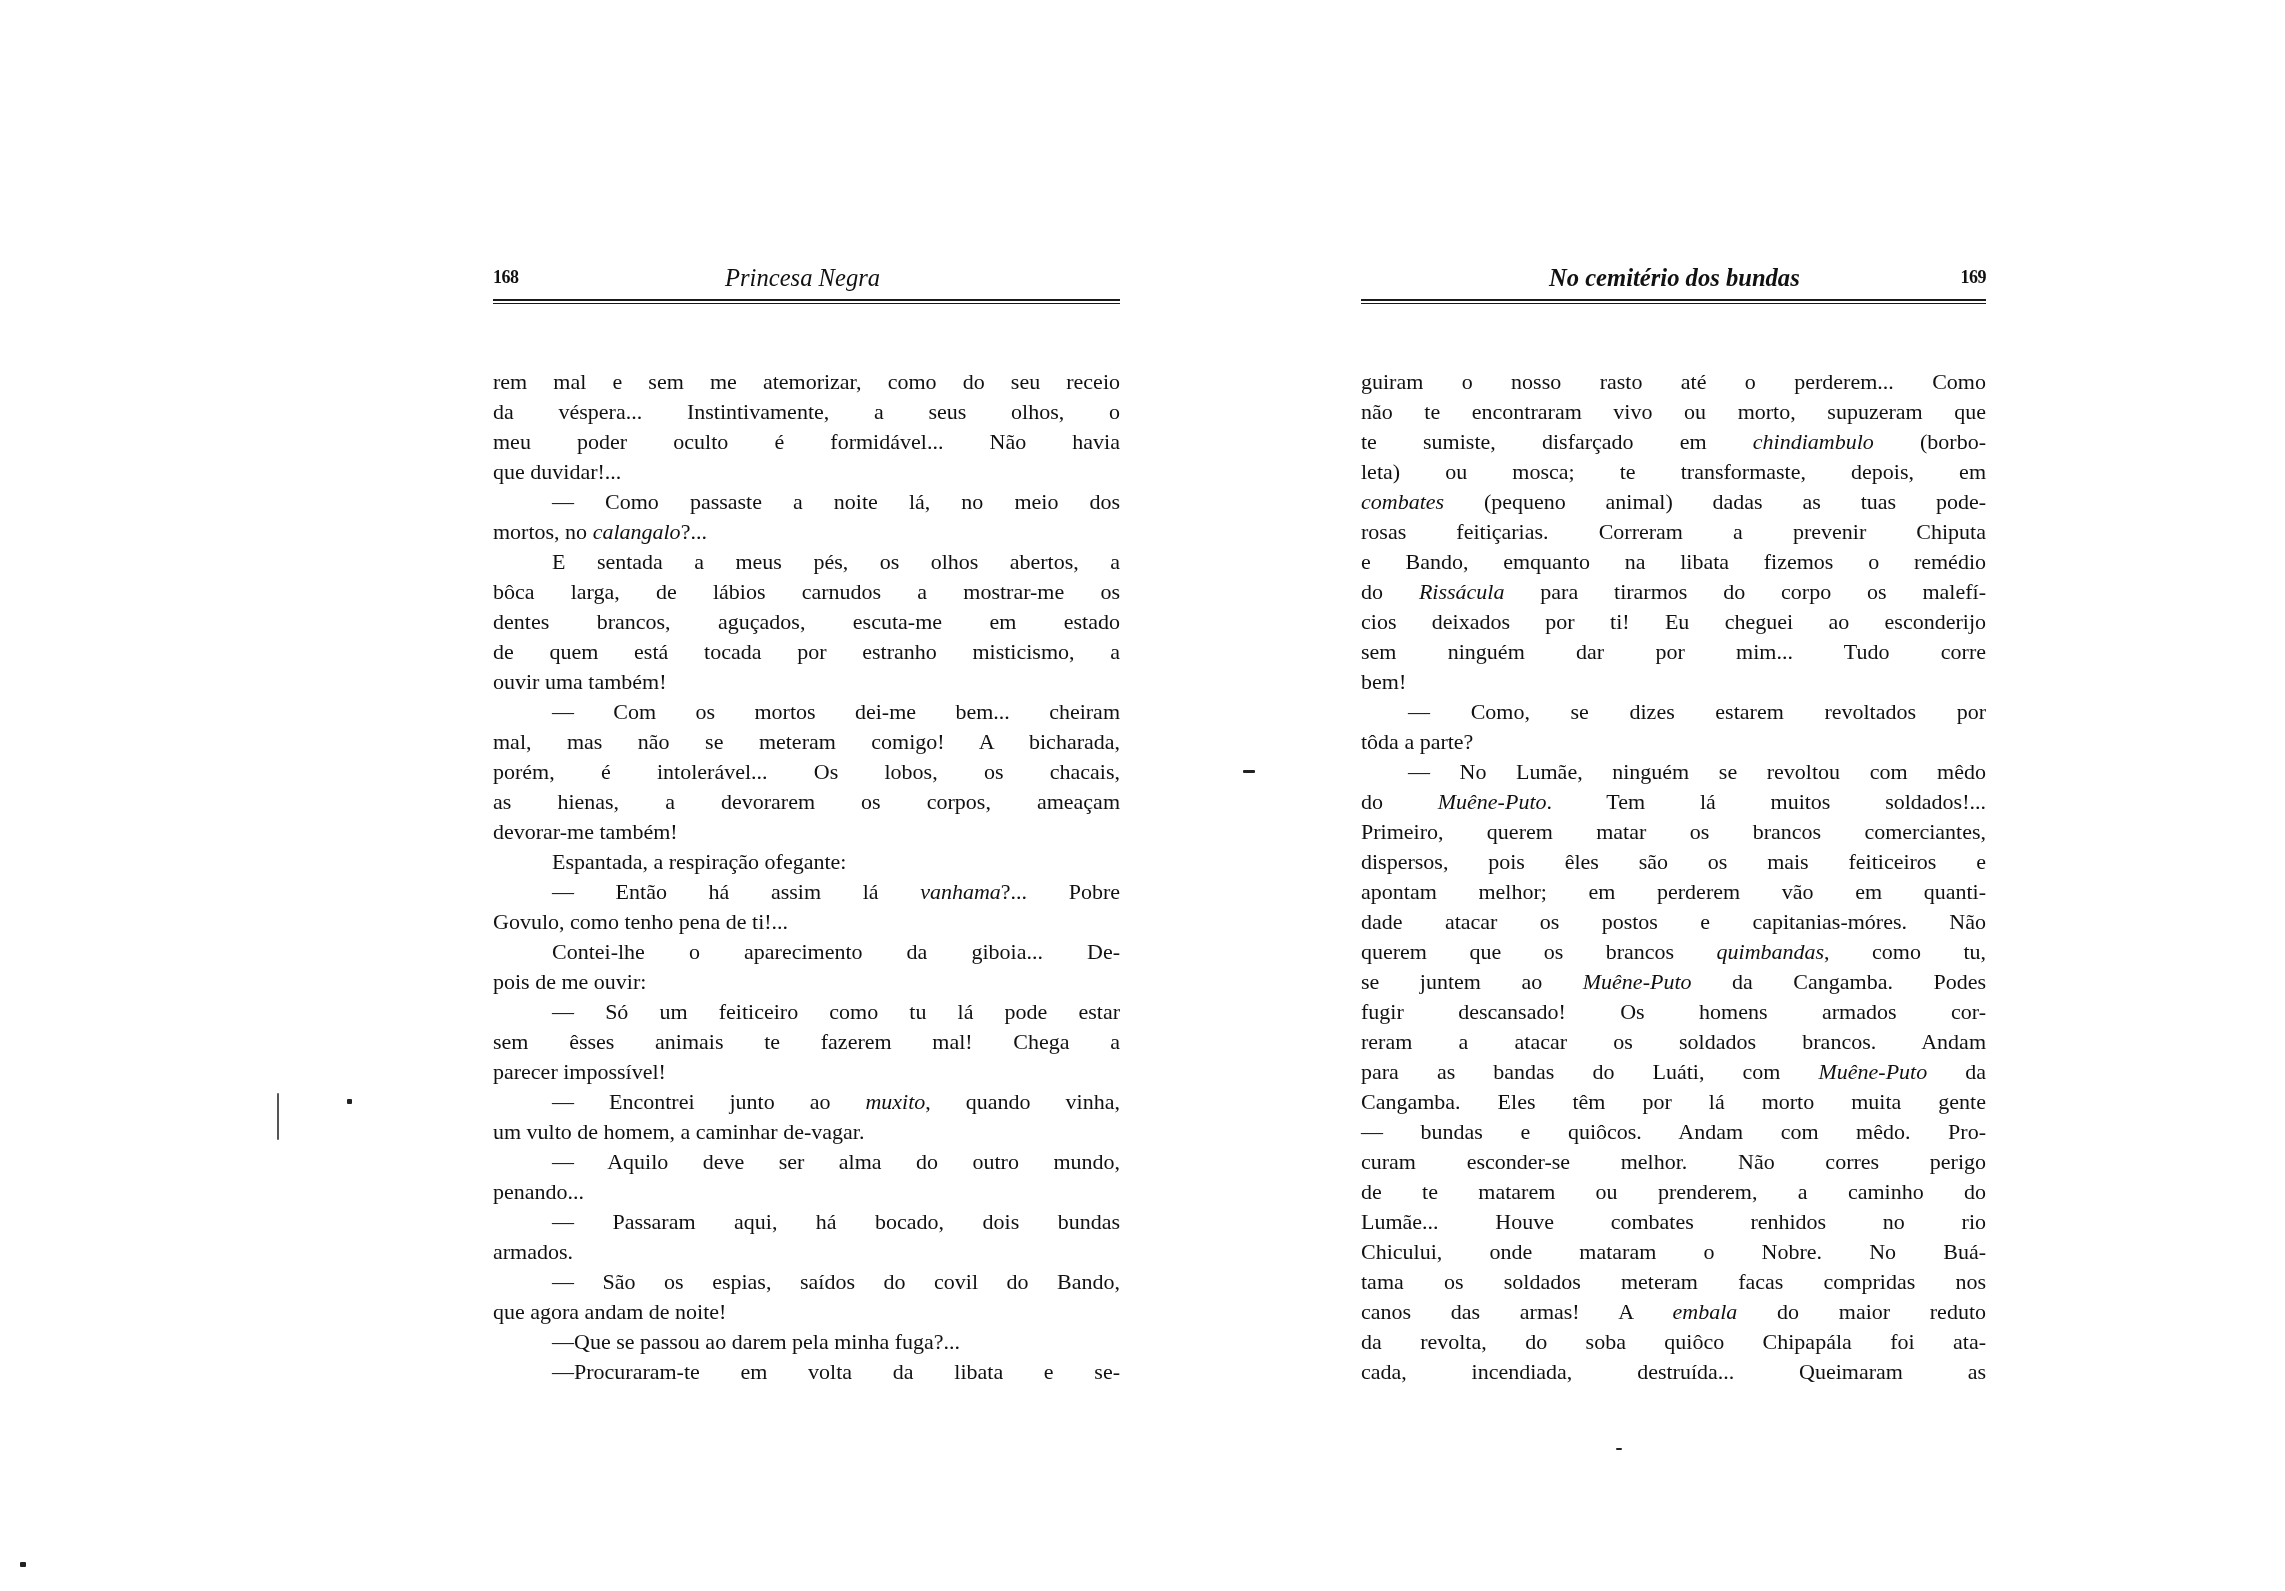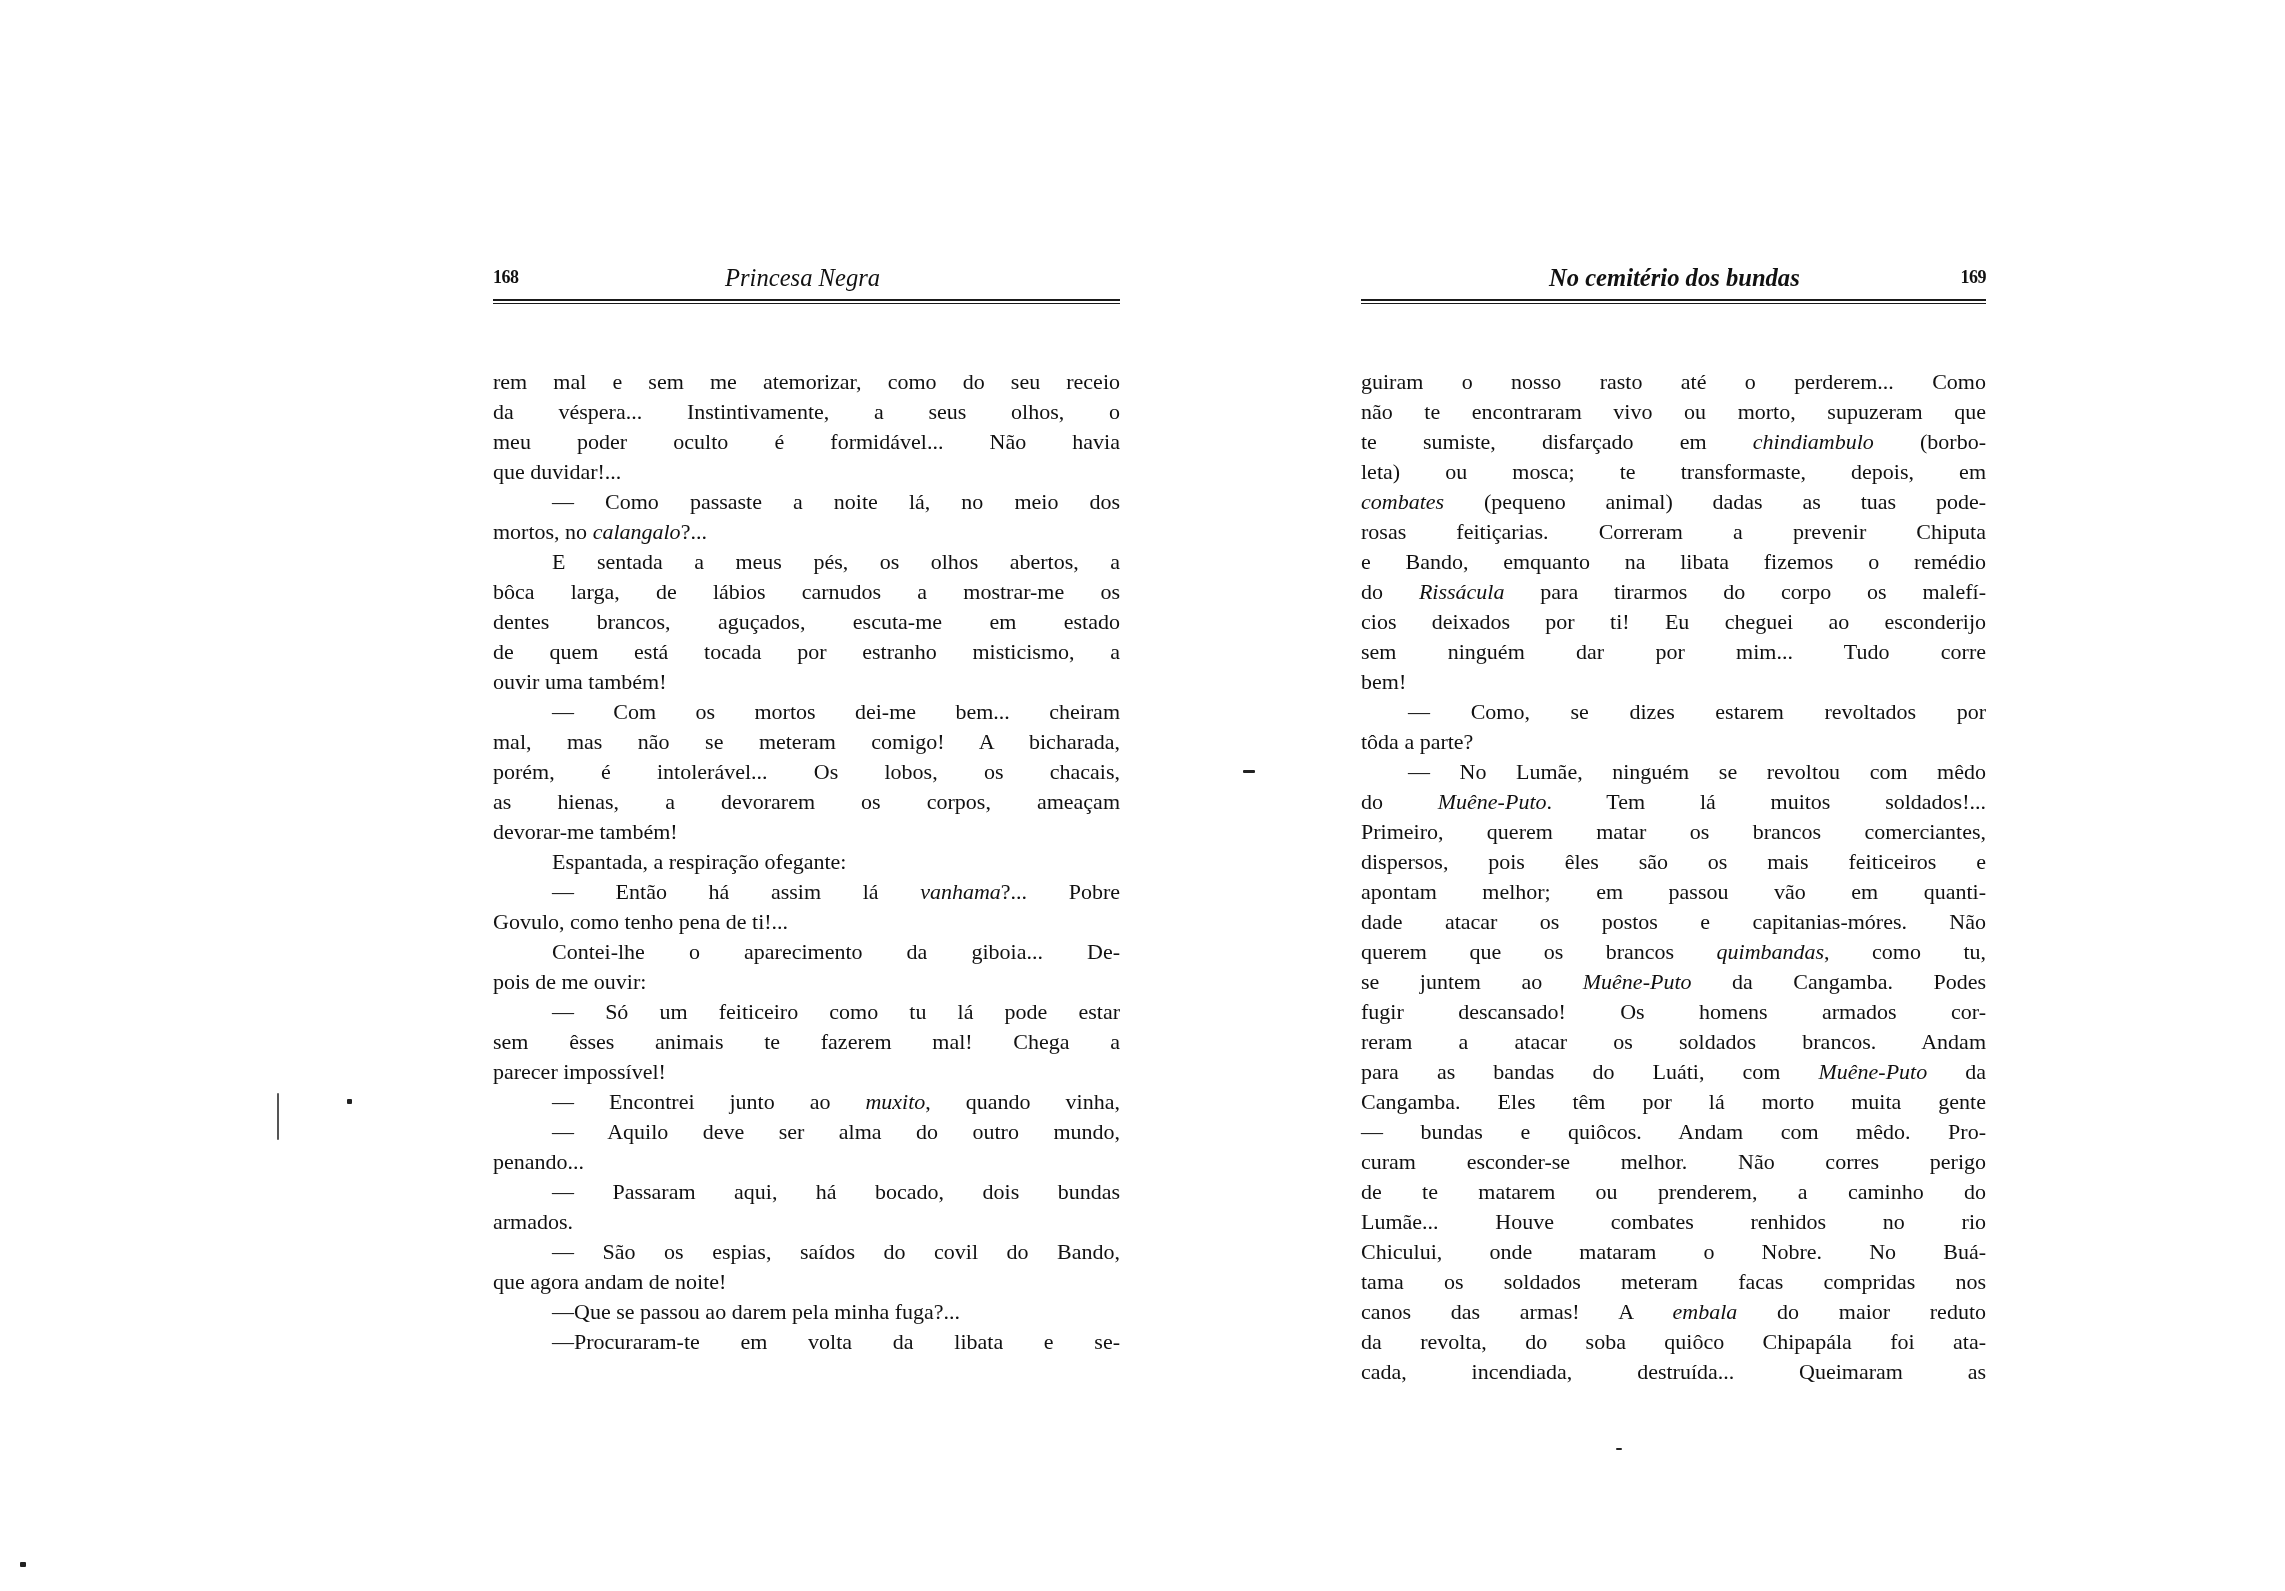--- a/index.html
+++ b/index.html
@@ -109,20 +109,21 @@
       <span class="ln last">devorar-me também!</span>
       <span class="ln indent last">Espantada, a respiração ofegante:</span>
       <span class="ln indent">— Então há assim lá <i>vanhama</i>?...  Pobre</span>
       <span class="ln last">Govulo, como tenho pena de ti!...</span>
       <span class="ln indent">Contei-lhe o aparecimento da giboia...  De-</span>
       <span class="ln last">pois de me ouvir:</span>
       <span class="ln indent">— Só um feiticeiro como tu lá pode estar</span>
       <span class="ln">sem êsses animais te fazerem mal!  Chega a</span>
       <span class="ln last">parecer impossível!</span>
       <span class="ln indent">— Encontrei junto ao <i>muxito</i>, quando vinha,</span>
+      <span class="ln last">um vulto de homem, a caminhar de-vagar.</span>
       <span class="ln indent">— Aquilo deve ser alma do outro mundo,</span>
       <span class="ln last">penando...</span>
       <span class="ln indent">— Passaram aqui, há bocado, dois bundas</span>
       <span class="ln last">armados.</span>
       <span class="ln indent">— São os espias, saídos do covil do Bando,</span>
       <span class="ln last">que agora andam de noite!</span>
       <span class="ln indent last">—Que se passou ao darem pela minha fuga?...</span>
       <span class="ln indent">—Procuraram-te em volta da libata e se-</span>
     </div>
 </div>
@@ -144,21 +145,21 @@
       <span class="ln">do <i>Rissácula</i> para tirarmos do corpo os malefí-</span>
       <span class="ln">cios deixados por ti!  Eu cheguei ao esconderijo</span>
       <span class="ln">sem ninguém dar por mim...  Tudo corre</span>
       <span class="ln last">bem!</span>
       <span class="ln indent">— Como, se dizes estarem revoltados por</span>
       <span class="ln last">tôda a parte?</span>
       <span class="ln indent">— No Lumãe, ninguém se revoltou com mêdo</span>
       <span class="ln">do <i>Muêne-Puto</i>.  Tem lá muitos soldados!...</span>
       <span class="ln">Primeiro, querem matar os brancos comerciantes,</span>
       <span class="ln">dispersos, pois êles são os mais feiticeiros e</span>
-      <span class="ln">apontam melhor; em passou vão em quanti-</span>
+      <span class="ln">apontam melhor; em perderem vão em quanti-</span>
       <span class="ln">dade atacar os postos e capitanias-móres.  Não</span>
       <span class="ln">querem que os brancos <i>quimbandas</i>, como tu,</span>
       <span class="ln">se juntem ao <i>Muêne-Puto</i> da Cangamba.  Podes</span>
       <span class="ln">fugir descansado!  Os homens armados cor-</span>
       <span class="ln">reram a atacar os soldados brancos.  Andam</span>
       <span class="ln">para as bandas do Luáti, com <i>Muêne-Puto</i> da</span>
       <span class="ln">Cangamba.  Eles têm por lá morto muita gente</span>
       <span class="ln">— bundas e quiôcos.  Andam com mêdo.  Pro-</span>
       <span class="ln">curam esconder-se melhor.  Não corres perigo</span>
       <span class="ln">de te matarem ou prenderem, a caminho do</span>

